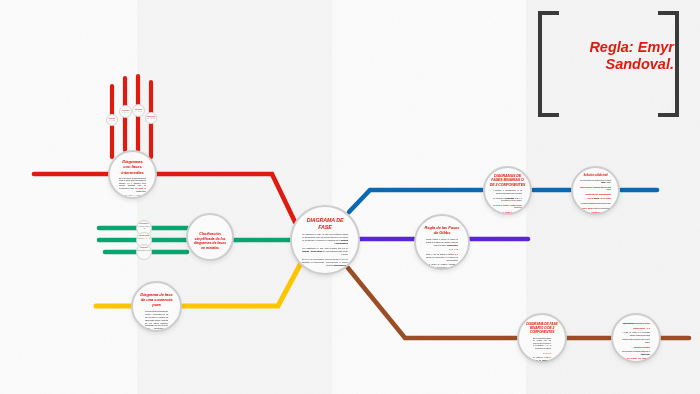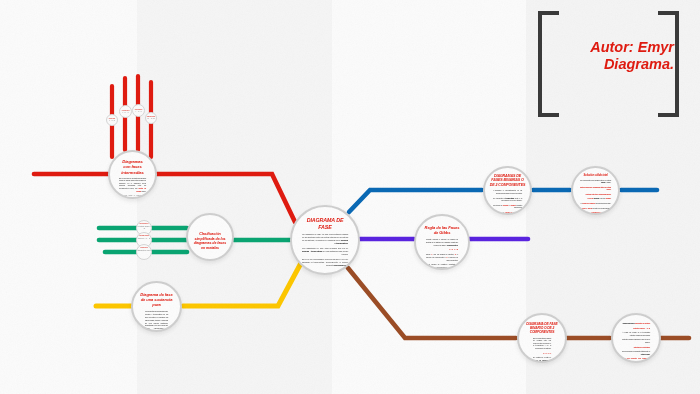--- a/index.html
+++ b/index.html
@@ -231,18 +231,18 @@
         <p><span class="rd">Cada una presenta cero grados de libertad.</span></p>
 
       </div>
     </div>
   </div>
 
   <div id="hdr">
     <div class="br brL"></div>
     <div class="br brR"></div>
     <div class="txt">
-      <div>Autor: Emyr</div>
-      <div>Diagrama.</div>
+      <div>Regla: Emyr</div>
+      <div>Sandoval.</div>
     </div>
   </div>
 
 </div>
 
 </body></html>

